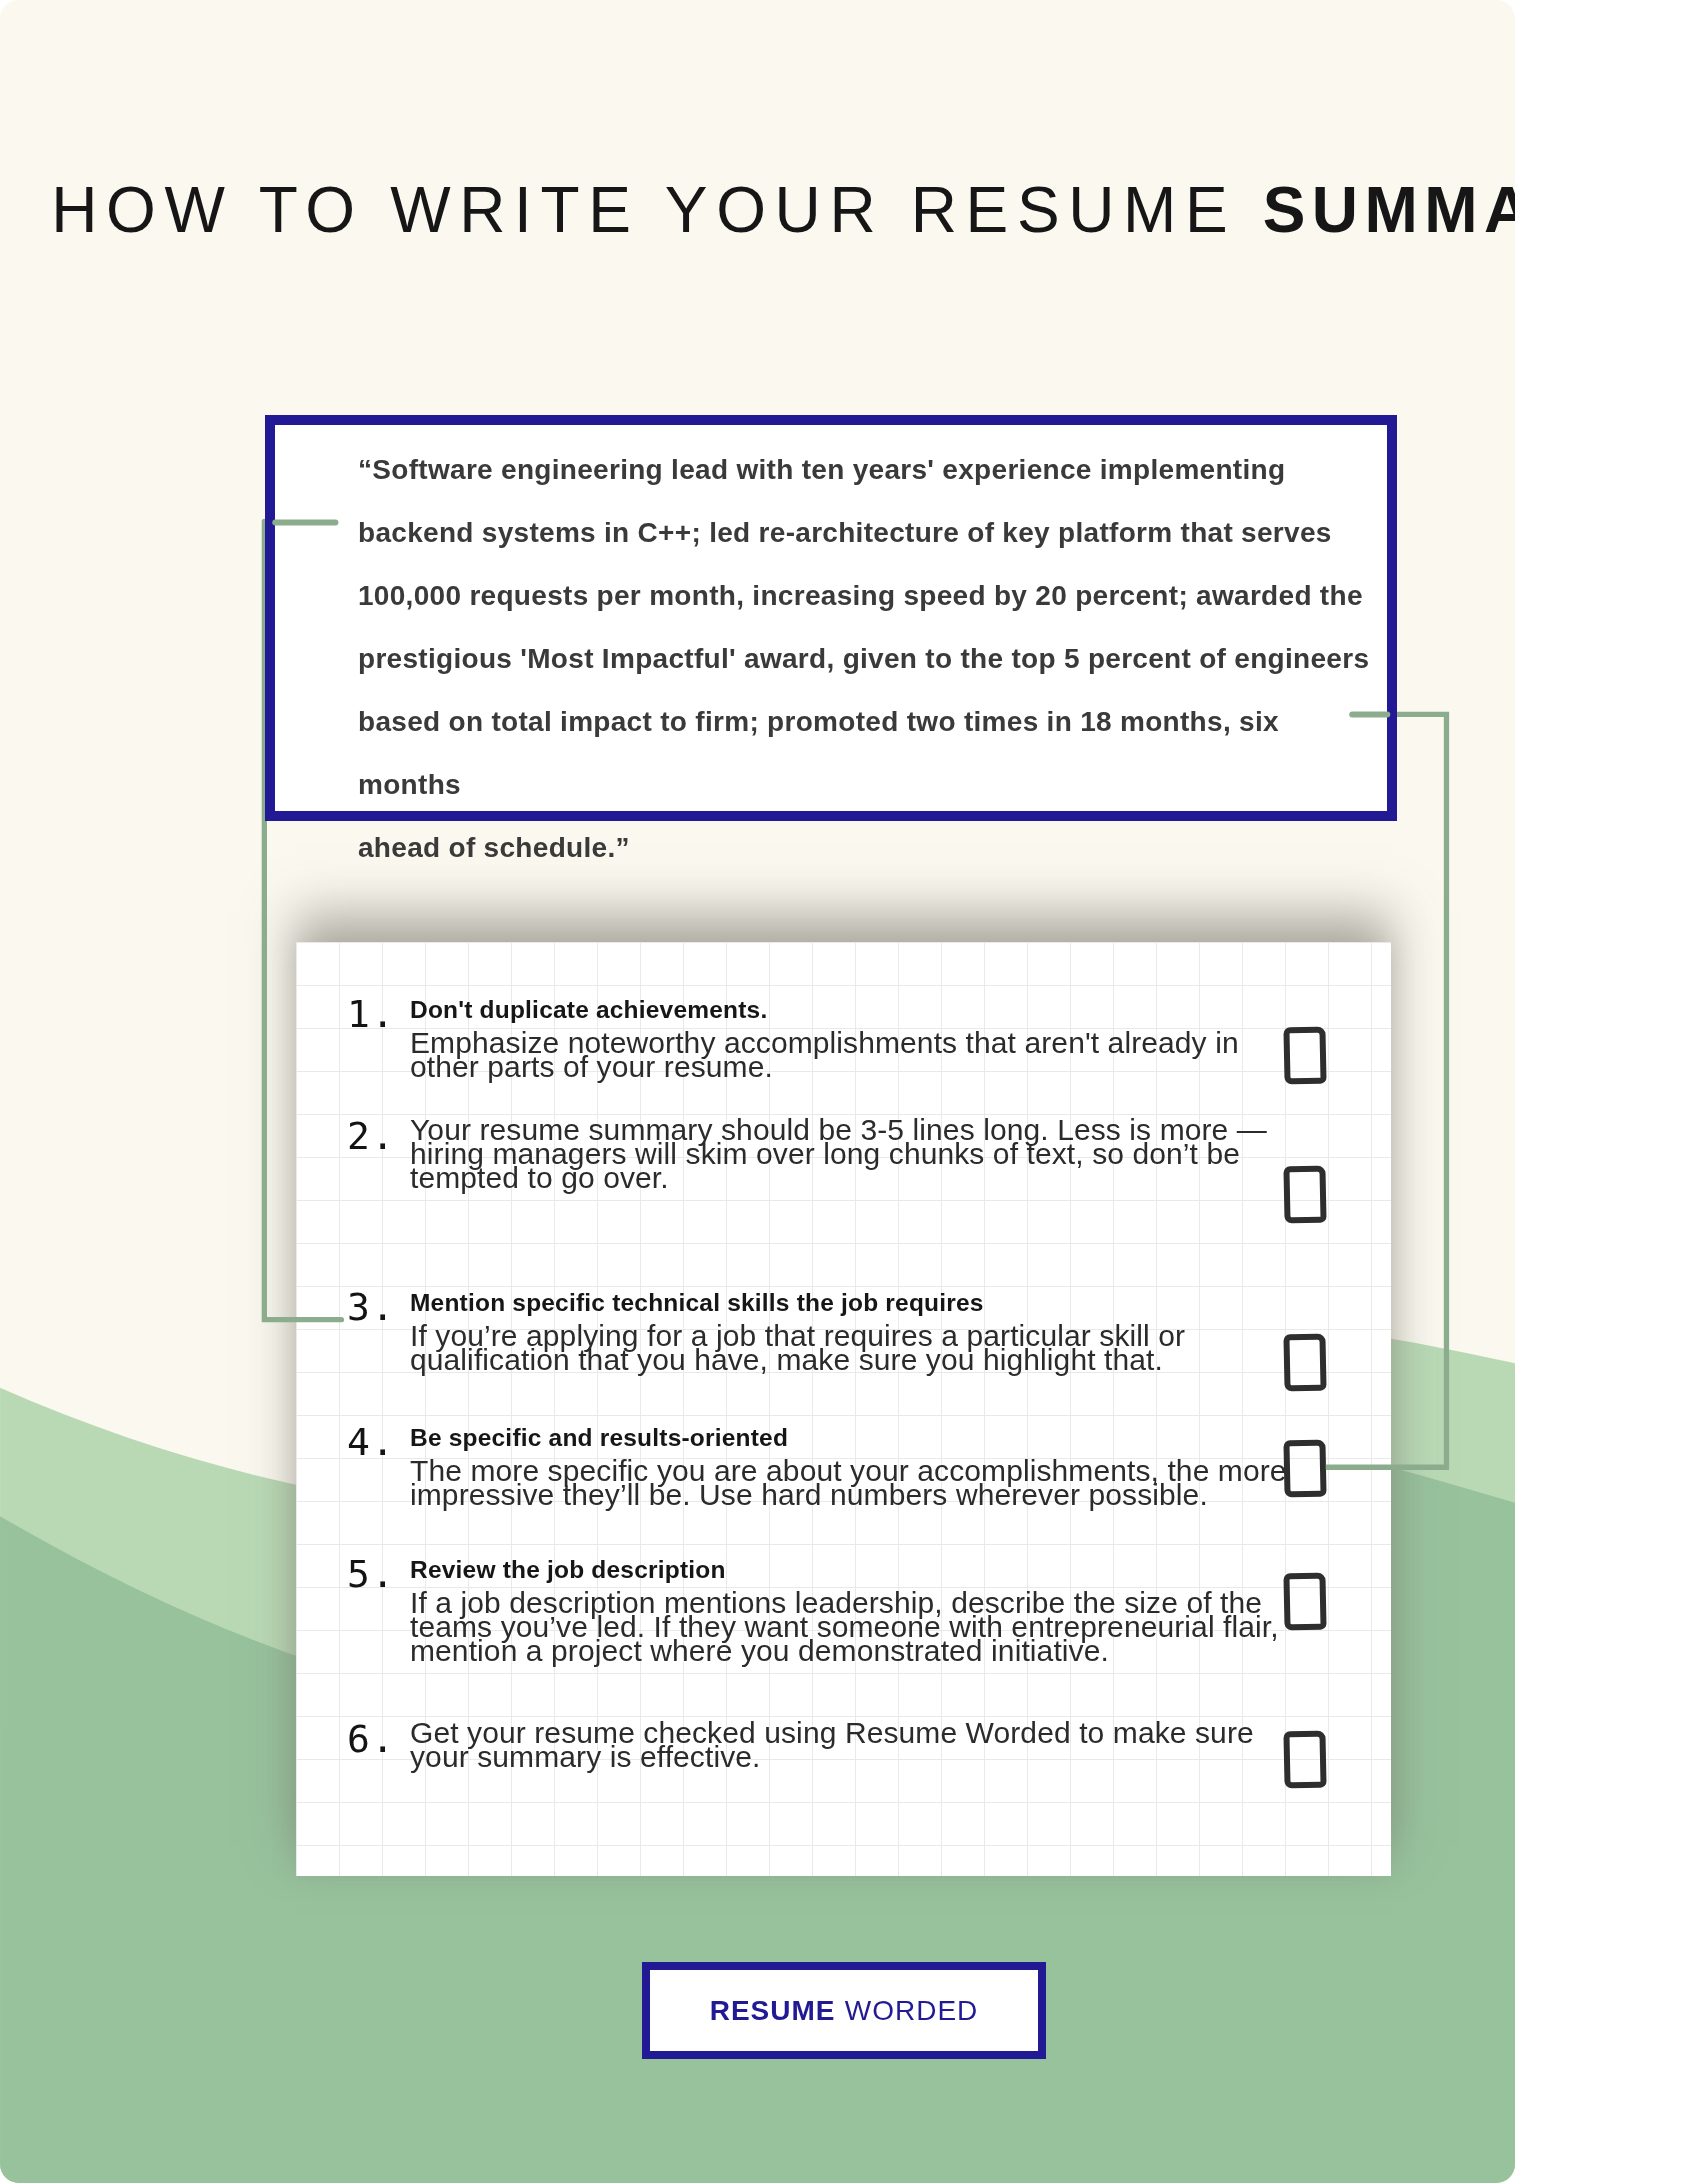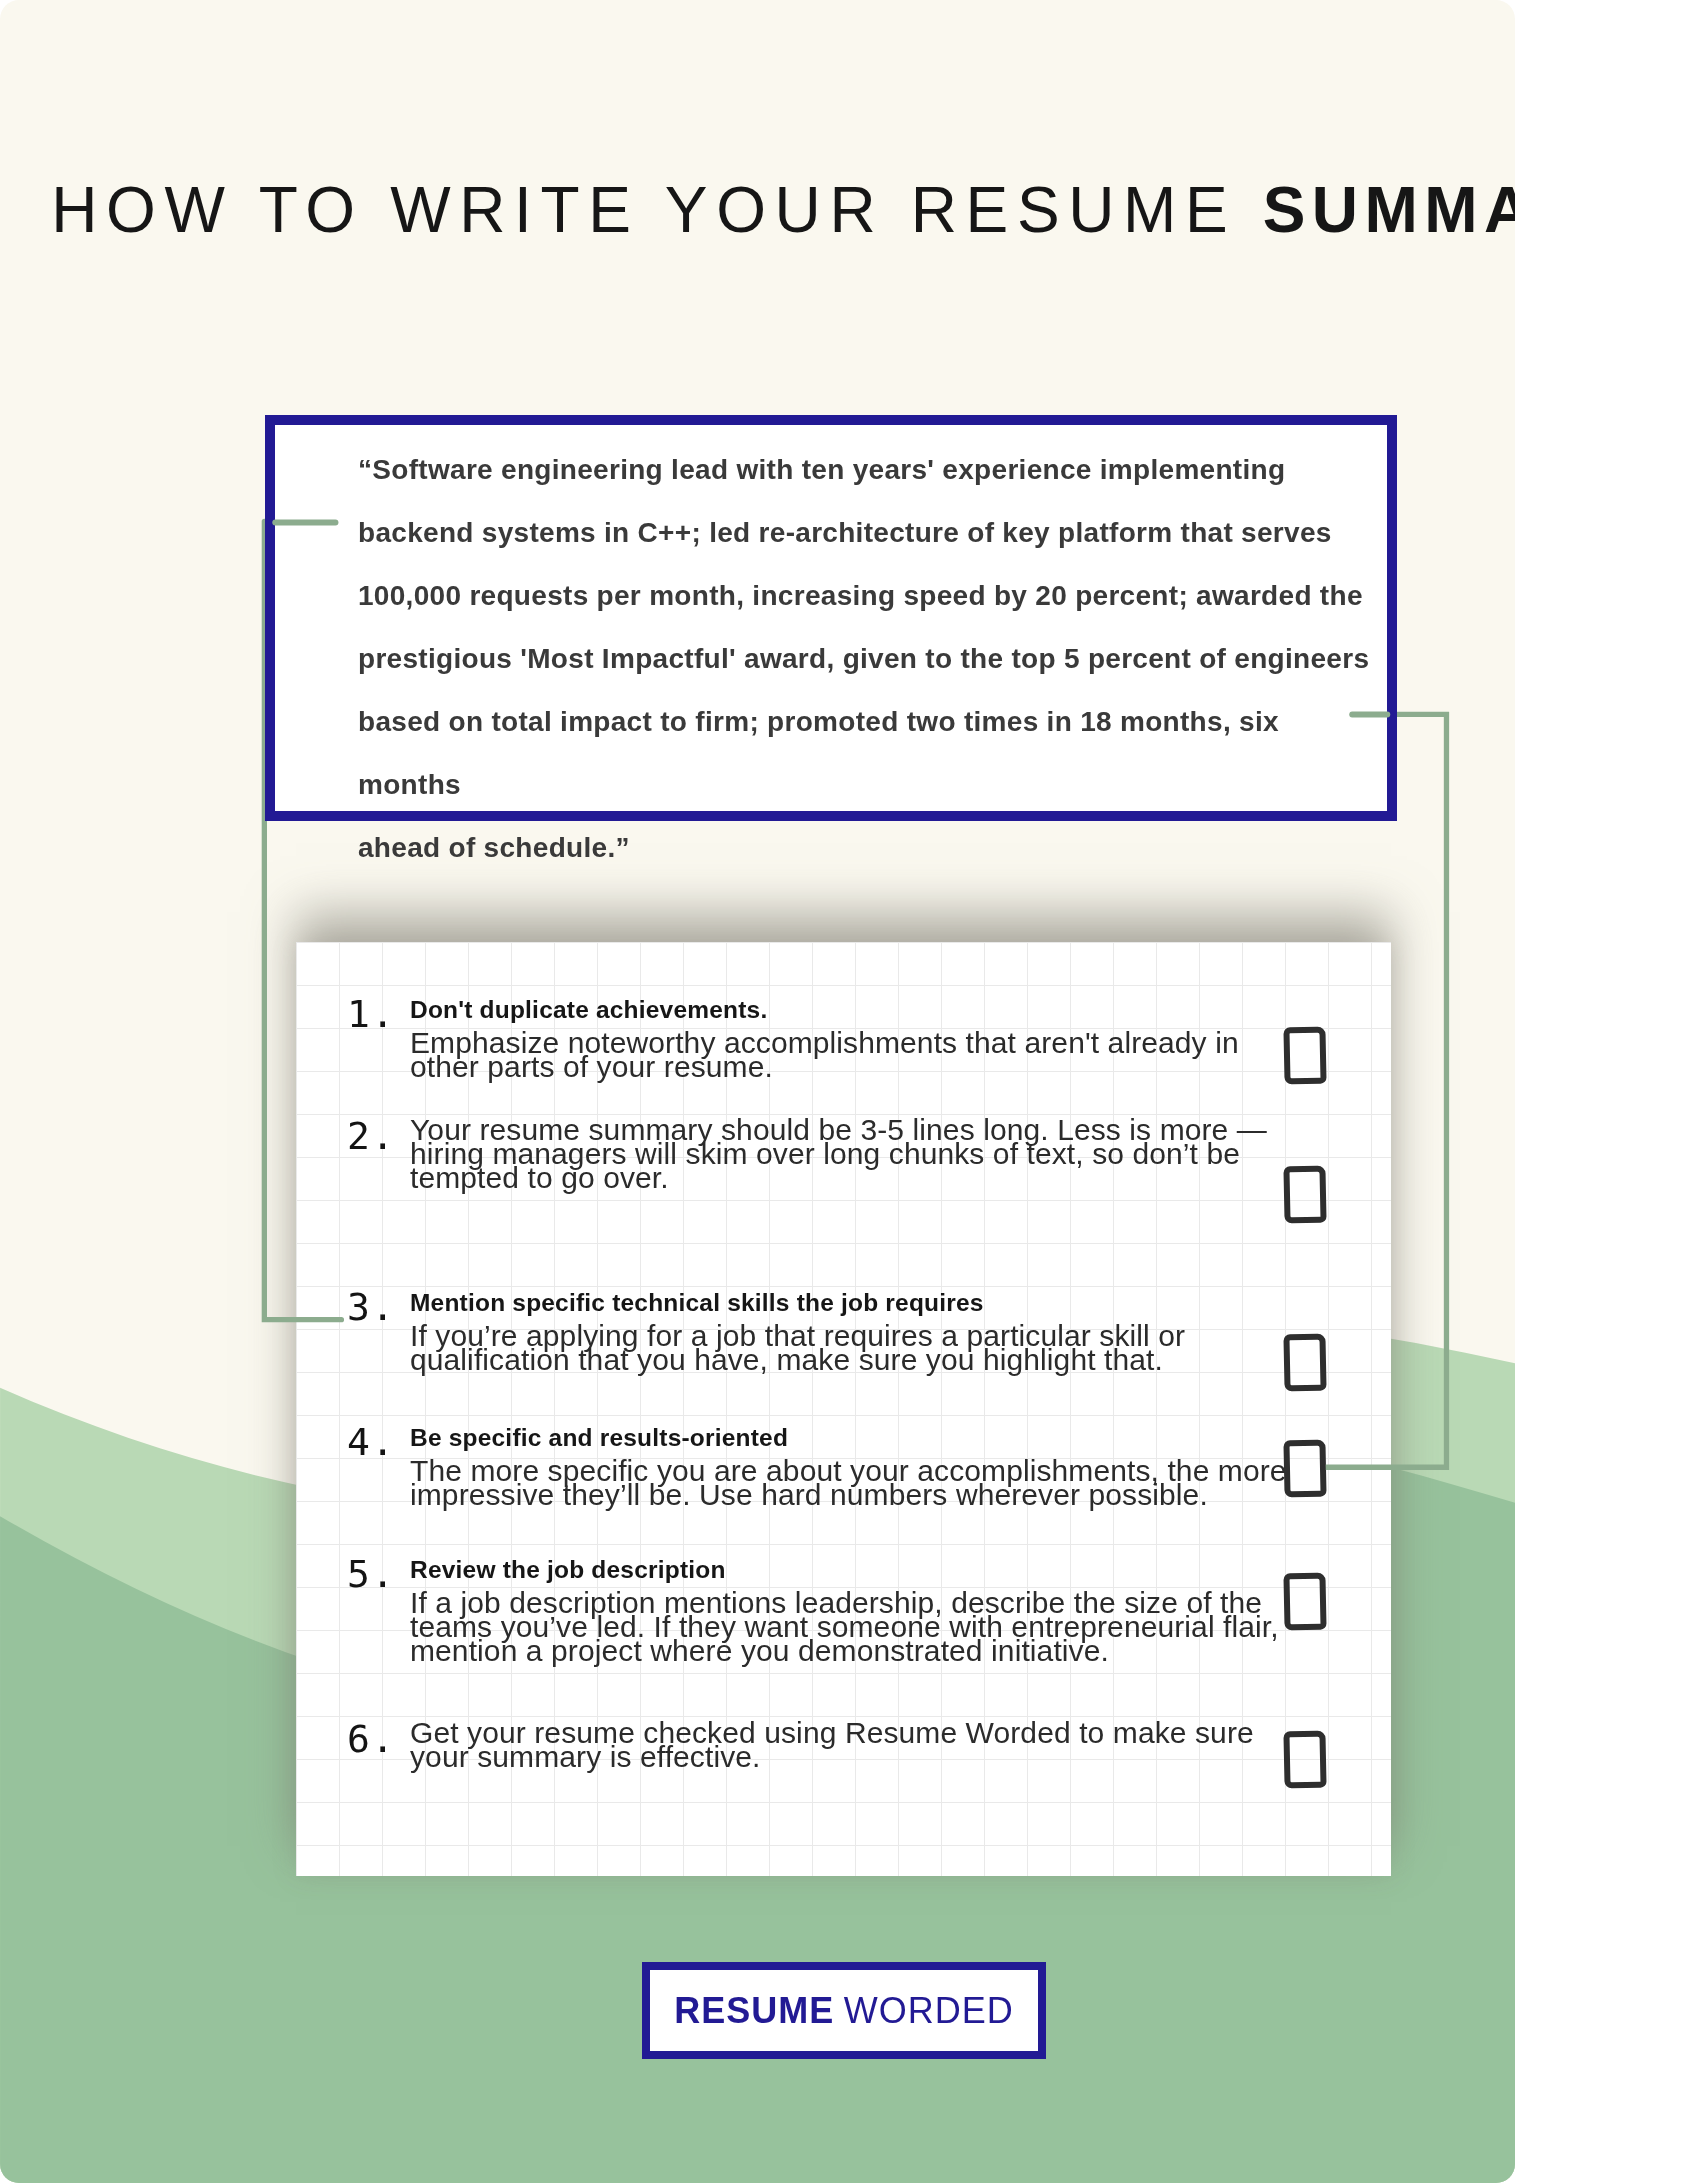--- a/index.html
+++ b/index.html
@@ -74,21 +74,21 @@
   }
 
   
   .logo-box{
     position:absolute;left:642px;top:1962px;
     width:404px;height:97px;box-sizing:border-box;
     background:#ffffff;border:8px solid var(--navy);
     display:flex;align-items:center;justify-content:center;
     white-space:nowrap;
   }
-  .logo-text{font-size:36px;color:var(--navy);letter-spacing:1px;font-weight:400;}
+  .logo-text{font-size:28px;color:var(--navy);letter-spacing:1px;font-weight:400;}
   .logo-text .bold{font-weight:700;margin-right:9.3px;}
 
   svg{display:block;}
 </style>
 </head>
 <body>
 
 <div class="page">
 
   <svg class="layer z0" viewBox="0 0 2550 3300">

